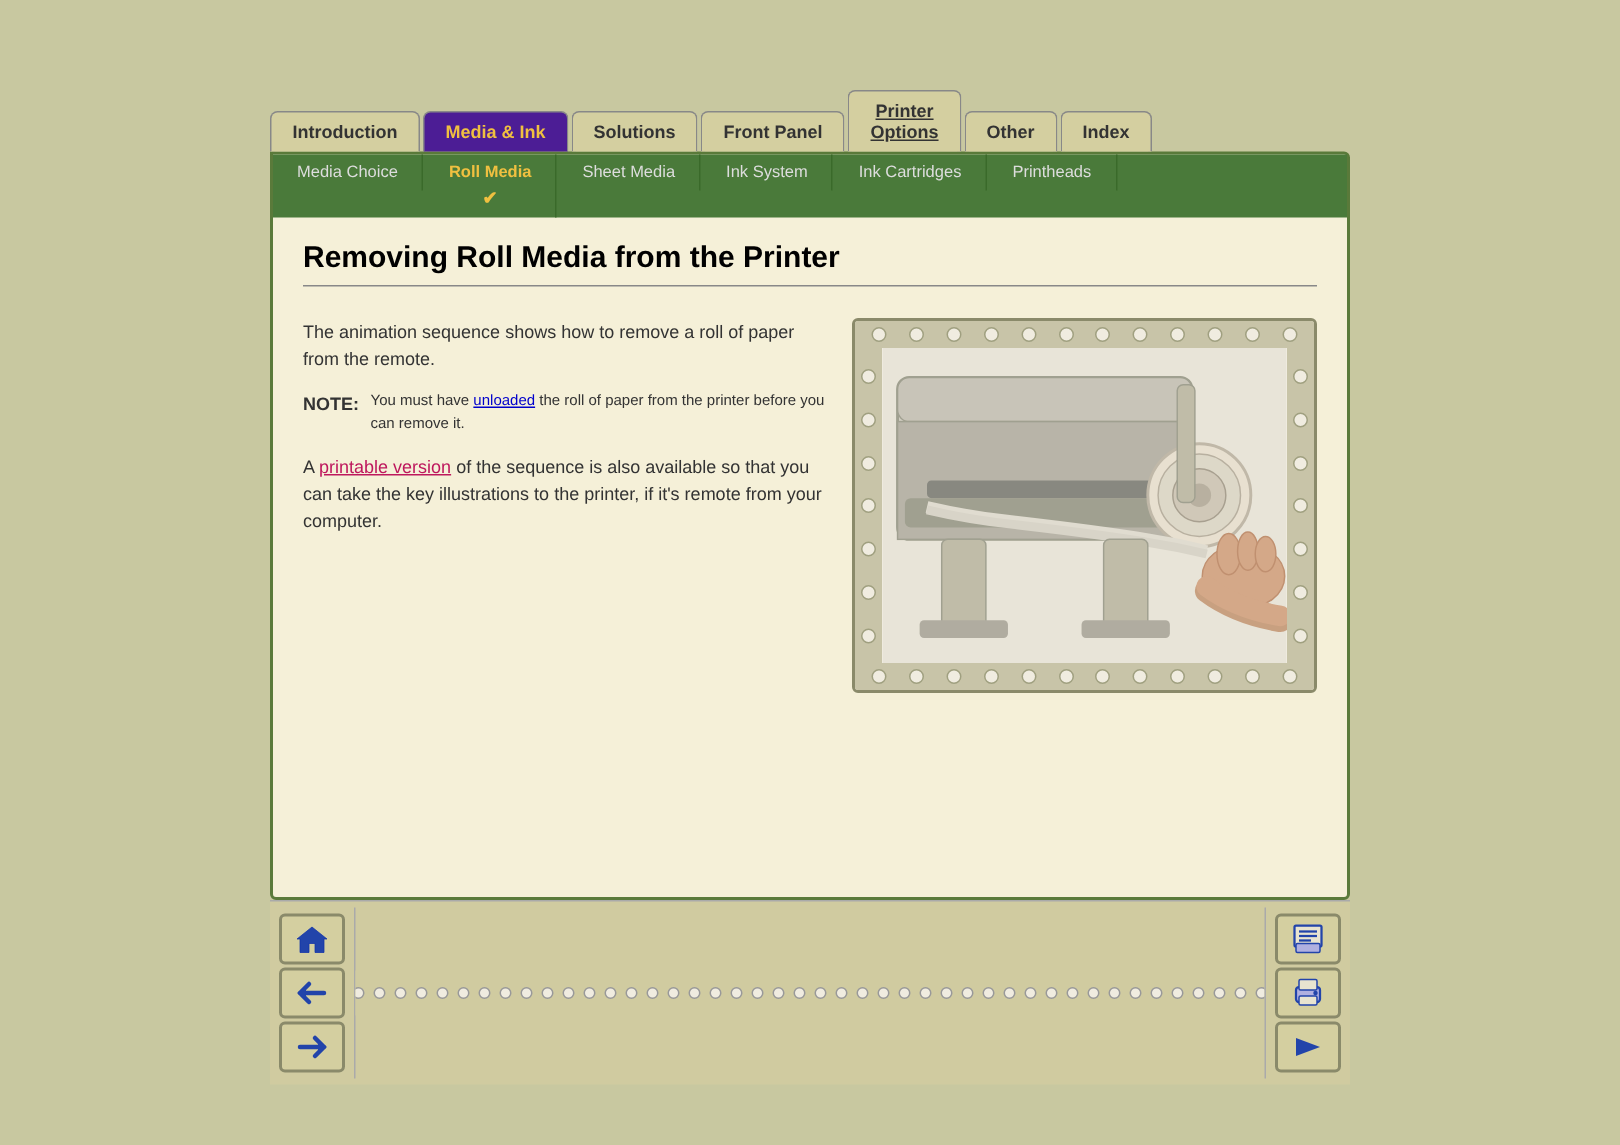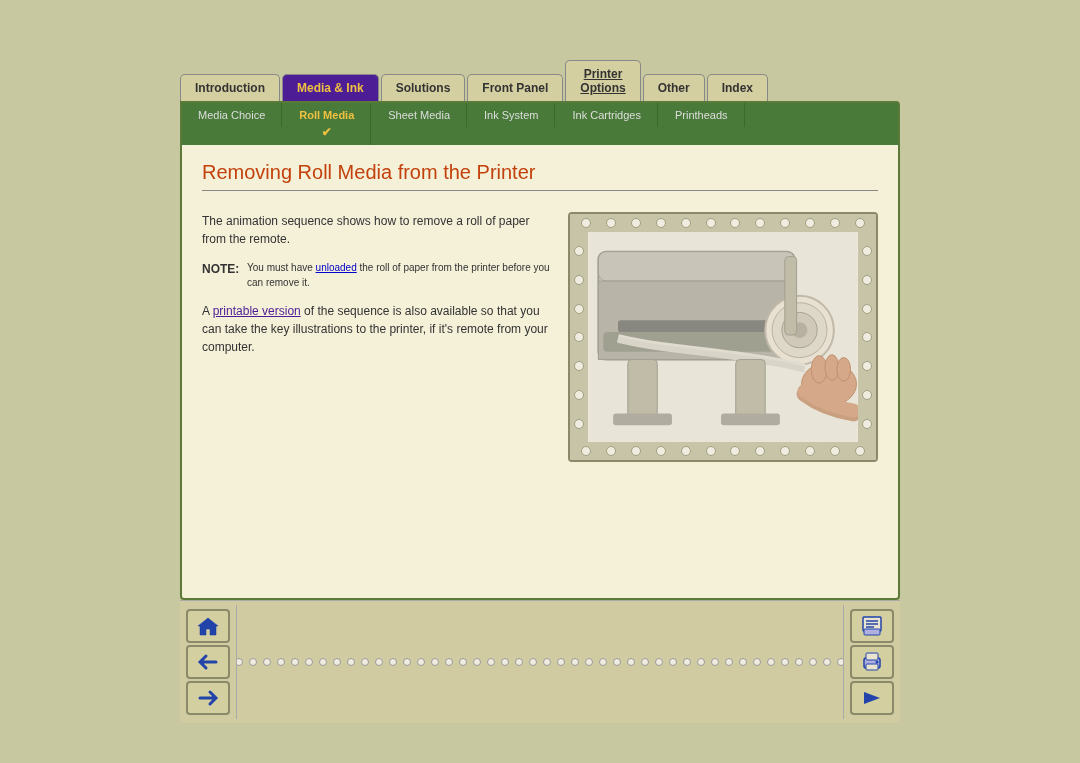--- a/index.html
+++ b/index.html
@@ -82,22 +82,22 @@
       font-size: 12px;
     }
     
     .content-area {
       padding: 16px 20px;
       min-height: 380px;
       position: relative;
     }
     .page-title {
       font-size: 20px;
-      font-weight: normal;
-      color: #c2410c;
+      font-weight: bold;
+      color: #000000;
       margin-bottom: 21px;
       border-bottom: 1px solid #888;
       padding-bottom: 6px;
     }
     .content-layout {
       display: flex;
       gap: 16px;
     }
     .text-section {
       flex: 1;
@@ -147,21 +147,21 @@
     }
     .animation-icon svg {
       width: 20px;
       height: 18px;
     }
     .printable-para {
       font-size: 12px;
       line-height: 1.5;
     }
     .print-link {
-      color: #4c1d95;
+      color: #be185d;
       text-decoration: underline;
     }
     
     .image-panel {
       width: 310px;
       height: 250px;
       border: 2px solid #8a8a6a;
       background: #e8e4d0;
       border-radius: 4px;
       position: relative;

